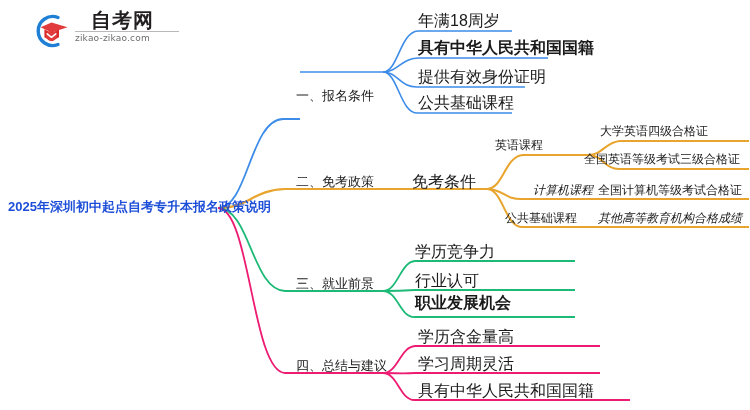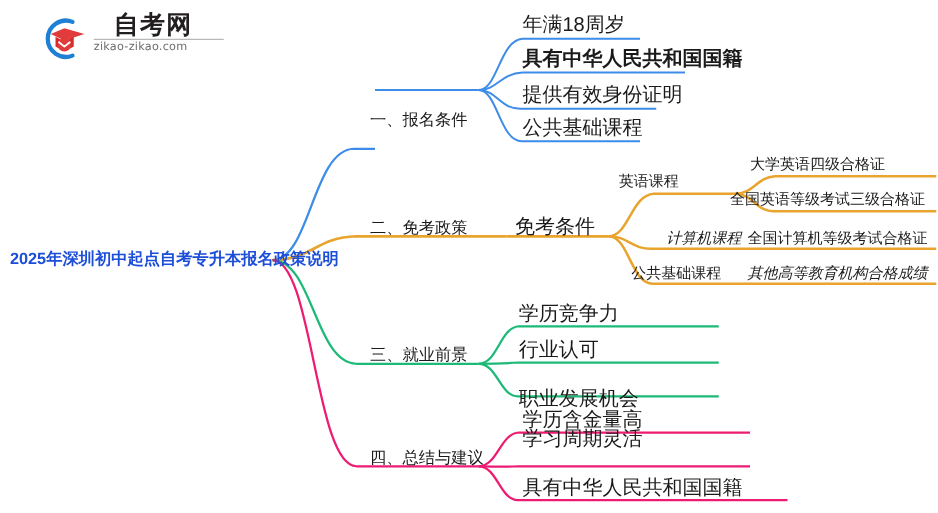--- a/index.html
+++ b/index.html
@@ -170,20 +170,20 @@
   <div class="node lvl3" style="left:505px; top:211px;">公共基础课程</div>
 
   <div class="node lvl4" style="left:600px; top:124px;">大学英语四级合格证</div>
   <div class="node lvl4" style="left:584px; top:152px;">全国英语等级考试三级合格证</div>
   <div class="node lvl4" style="left:598px; top:183px;">全国计算机等级考试合格证</div>
   <div class="node lvl4" style="left:598px; top:211px;font-style:italic;">其他高等教育机构合格成绩</div>
 
   <div class="node lvl1" style="left:296px; top:276px;">三、就业前景</div>
   <div class="node lvl2" style="left:415px; top:244px;">学历竞争力</div>
   <div class="node lvl2" style="left:415px; top:273px;">行业认可</div>
-  <div class="node lvl2" style="left:415px; top:312px;">职业发展机会</div>
+  <div class="node lvl2" style="left:415px; top:295px;font-weight:bold;">职业发展机会</div>
 
   <div class="node lvl1" style="left:296px; top:358px;">四、总结与建议</div>
   <div class="node lvl2" style="left:418px; top:329px;">学历含金量高</div>
-  <div class="node lvl2" style="left:418px; top:344px;">学习周期灵活</div>
+  <div class="node lvl2" style="left:418px; top:356px;">学习周期灵活</div>
   <div class="node lvl2" style="left:418px; top:383px;">具有中华人民共和国国籍</div>
 
 </div>
 
 </body></html>

